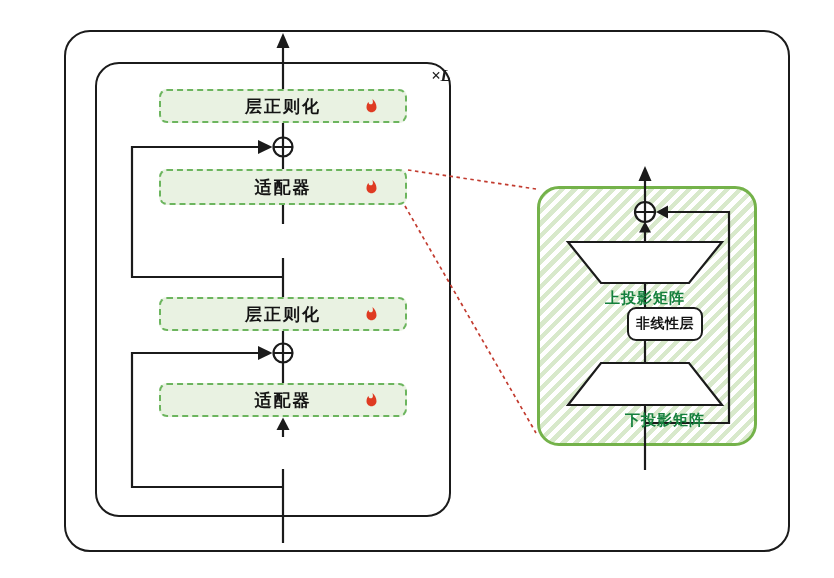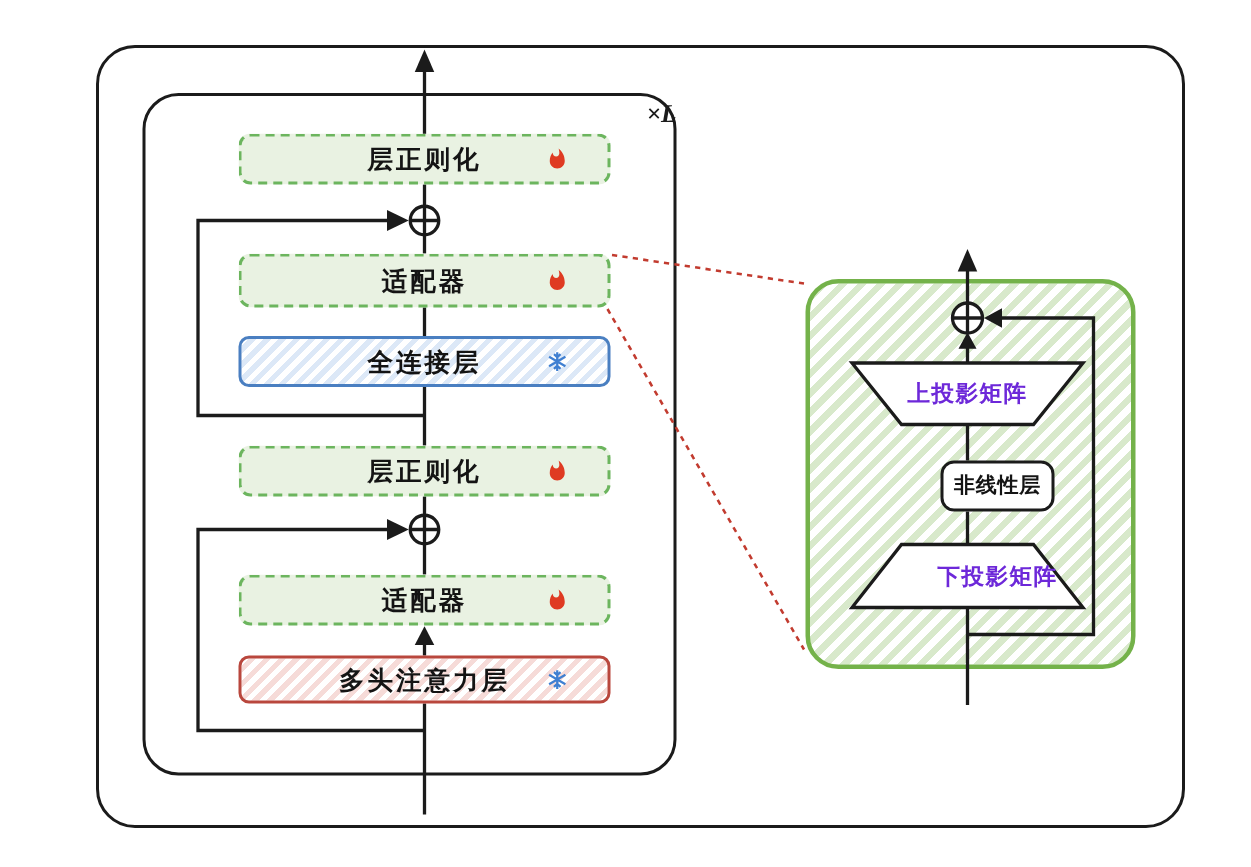--- a/index.html
+++ b/index.html
@@ -22,21 +22,21 @@
   #box-adapter-top{top:169px;height:36px;}
   #box-fully-connected{top:224px;height:34px;}
   #box-layer-norm-bottom{top:297px;height:34px;}
   #box-adapter-bottom{top:383px;height:34px;}
   #box-mha{top:437px;height:32px;}
   #connector-svg{position:absolute;left:0;top:0;width:834px;height:578px;pointer-events:none;}
   #detail-frame{position:absolute;left:537px;top:186px;width:220px;height:260px;box-sizing:border-box;
                 border:3px solid #74b24a;border-radius:22px;
                 background:repeating-linear-gradient(135deg,#ffffff 0 4.5px,#d8e9cb 4.5px 9px);}
   .detail-label{position:absolute;width:120px;text-align:center;font-weight:800;font-size:15px;
-                letter-spacing:1px;color:#6d28d9;}
+                letter-spacing:1px;color:#15803d;margin-top:36px;}
   #up-projection-label{left:585px;top:253px;}
   #down-projection-label{left:585px;top:375px;padding-left:20px;}
   #nonlinear-box{position:absolute;left:607px;top:307px;width:76px;height:34px;box-sizing:border-box;
                  background:#ffffff;border:2.2px solid #1b1b1b;border-radius:9px;
                  display:flex;align-items:center;justify-content:center;
                  font-weight:800;font-size:14px;letter-spacing:0.5px;color:#141414;margin-left:20px;}
 </style>
 </head>
 <body>
 
@@ -109,55 +109,39 @@
 
   <div class="layer-box green-dashed" id="box-adapter-top">
     <span class="layer-label">适配器</span>
     <span class="state-icon">
       <svg viewBox="0 0 24 24" width="15" height="17">
           <path fill="#df3b22" d="M13.5.67s.74 2.65.74 4.8c0 2.06-1.35 3.73-3.41 3.73-2.07 0-3.63-1.67-3.63-3.73l.03-.36C5.21 7.51 4 10.62 4 14c0 4.42 3.58 8 8 8s8-3.58 8-8C20 8.61 17.41 3.8 13.5.67z"></path>
         </svg>
     </span>
   </div>
 
-  <div class="layer-box blue-hatch" id="box-fully-connected">
-    <span class="layer-label">全连接层</span>
-    <span class="state-icon">
-      <svg viewBox="0 0 24 24" width="15" height="15" stroke="#3f7fd1" stroke-width="2.4" fill="none">
-        <path d="M12 2 V22 M3.3 7 L20.7 17 M3.3 17 L20.7 7 M8.5 4.2 L12 7.5 L15.5 4.2 M8.5 19.8 L12 16.5 L15.5 19.8"></path>
-      </svg>
-    </span>
-  </div>
 
   <div class="layer-box green-dashed" id="box-layer-norm-bottom">
     <span class="layer-label">层正则化</span>
     <span class="state-icon">
       <svg viewBox="0 0 24 24" width="15" height="17">
           <path fill="#df3b22" d="M13.5.67s.74 2.65.74 4.8c0 2.06-1.35 3.73-3.41 3.73-2.07 0-3.63-1.67-3.63-3.73l.03-.36C5.21 7.51 4 10.62 4 14c0 4.42 3.58 8 8 8s8-3.58 8-8C20 8.61 17.41 3.8 13.5.67z"></path>
         </svg>
     </span>
   </div>
 
   <div class="layer-box green-dashed" id="box-adapter-bottom">
     <span class="layer-label">适配器</span>
     <span class="state-icon">
       <svg viewBox="0 0 24 24" width="15" height="17">
           <path fill="#df3b22" d="M13.5.67s.74 2.65.74 4.8c0 2.06-1.35 3.73-3.41 3.73-2.07 0-3.63-1.67-3.63-3.73l.03-.36C5.21 7.51 4 10.62 4 14c0 4.42 3.58 8 8 8s8-3.58 8-8C20 8.61 17.41 3.8 13.5.67z"></path>
         </svg>
     </span>
   </div>
 
-  <div class="layer-box red-hatch" id="box-mha">
-    <span class="layer-label">多头注意力层</span>
-    <span class="state-icon">
-      <svg viewBox="0 0 24 24" width="15" height="15" stroke="#3f7fd1" stroke-width="2.4" fill="none">
-        <path d="M12 2 V22 M3.3 7 L20.7 17 M3.3 17 L20.7 7 M8.5 4.2 L12 7.5 L15.5 4.2 M8.5 19.8 L12 16.5 L15.5 19.8"></path>
-      </svg>
-    </span>
-  </div>
 
   <div class="detail-label" id="up-projection-label">上投影矩阵</div>
   <div id="nonlinear-box">
     <span>非线性层</span>
   </div>
   <div class="detail-label" id="down-projection-label">下投影矩阵</div>
 
 </div>
 
 </body></html>

